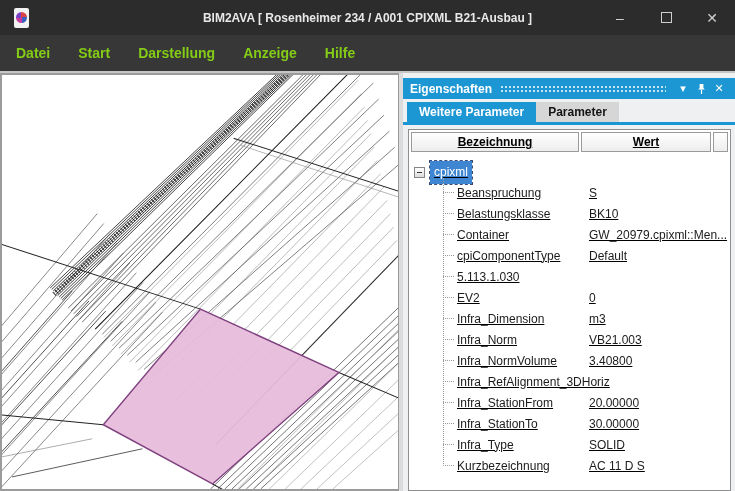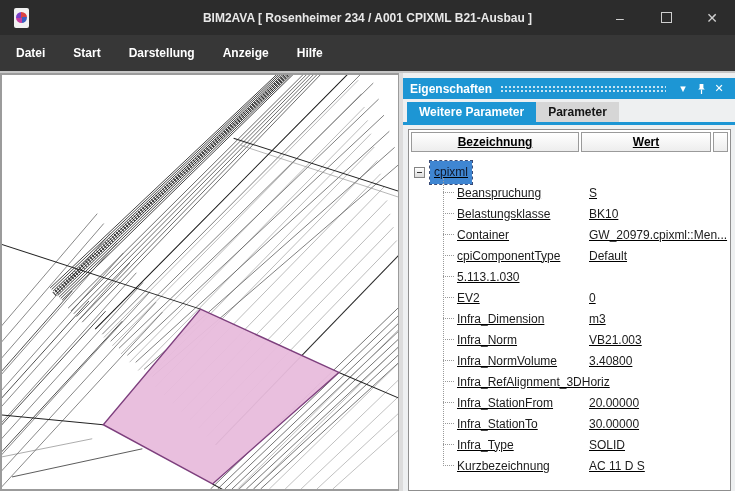--- a/index.html
+++ b/index.html
@@ -12,21 +12,21 @@
             background:conic-gradient(#d94343 0 90deg,#3b5fc0 90deg 180deg,#c73e9e 180deg 270deg,#7a3fc7 270deg 360deg);}
   .title{position:absolute;left:50%;transform:translateX(-50%);color:#e8e8e8;font-size:12px;
          font-weight:600;white-space:nowrap;}
   .win-controls{position:absolute;right:0;top:0;height:35px;display:flex;}
   .win-btn{width:46px;height:35px;display:flex;align-items:center;justify-content:center;
            color:#cfcfcf;font-size:14px;}
   .max-box{width:9px;height:9px;border:1px solid #cfcfcf;}
   
   .menubar{height:36px;background:#373737;display:flex;align-items:center;padding-left:2px;
            border-bottom:2px solid #c6c6c6;}
-  .menu-item{color:#ffffff;font-size:12px;font-weight:600;padding:0 14px;height:100%;
+  .menu-item{color:#84cc16;font-size:14px;font-weight:600;padding:0 14px;height:100%;
              display:flex;align-items:center;}
   
   .main{display:flex;height:418px;border-radius:14px;}
   .viewport{width:399px;height:418px;box-sizing:border-box;border:2px solid #9b9b9b;
             border-right-width:1px;background:#fff;position:relative;overflow:hidden;}
   svg.wire{display:block;width:100%;height:100%;}
   .splitter{width:4px;background:#dcdcdc;}
   
   .panel{width:332px;background:#eef0f1;display:flex;flex-direction:column;
          padding-top:5px;box-sizing:border-box;}
@@ -51,21 +51,21 @@
            font-size:12px;font-weight:700;display:flex;align-items:center;justify-content:center;
            color:#000;box-sizing:border-box;}
   .col-bez{width:168px;}
   .col-wert{width:130px;}
   .col-stub{flex:1;}
   .grid-body{flex:1;position:relative;padding:8px 0 0 3px;overflow:hidden;font-size:12px;color:#1b1b1b;}
   .root-row{height:20px;display:flex;align-items:center;}
   .expander{width:9px;height:9px;border:1px solid #858585;background:linear-gradient(#fff,#dcdcdc);
             position:relative;margin:0 5px 0 2px;box-sizing:content-box;}
   .expander::after{content:"";position:absolute;left:2px;right:2px;top:4px;height:1px;background:#333;}
-  .root-label{background:#3f86d2;color:#0f172a;padding:4px 4px;outline:1px dashed rgba(25,45,95,.85);line-height:15px;}
+  .root-label{background:#3f86d2;color:#ffffff;padding:4px 4px;outline:1px dashed rgba(25,45,95,.85);line-height:15px;}
   .rows{position:relative;}
   .rows::before{content:"";position:absolute;left:31px;top:-4px;bottom:10px;border-left:1px dotted #9a9a9a;}
   .prow{height:21px;display:flex;align-items:center;padding-left:31px;}
   .tick{width:11px;border-top:1px dotted #9a9a9a;margin-right:3px;}
   .plabel{width:132px;white-space:nowrap;overflow:visible;}
   .pvalue{white-space:nowrap;}
 </style>
 </head>
 <body>
 

